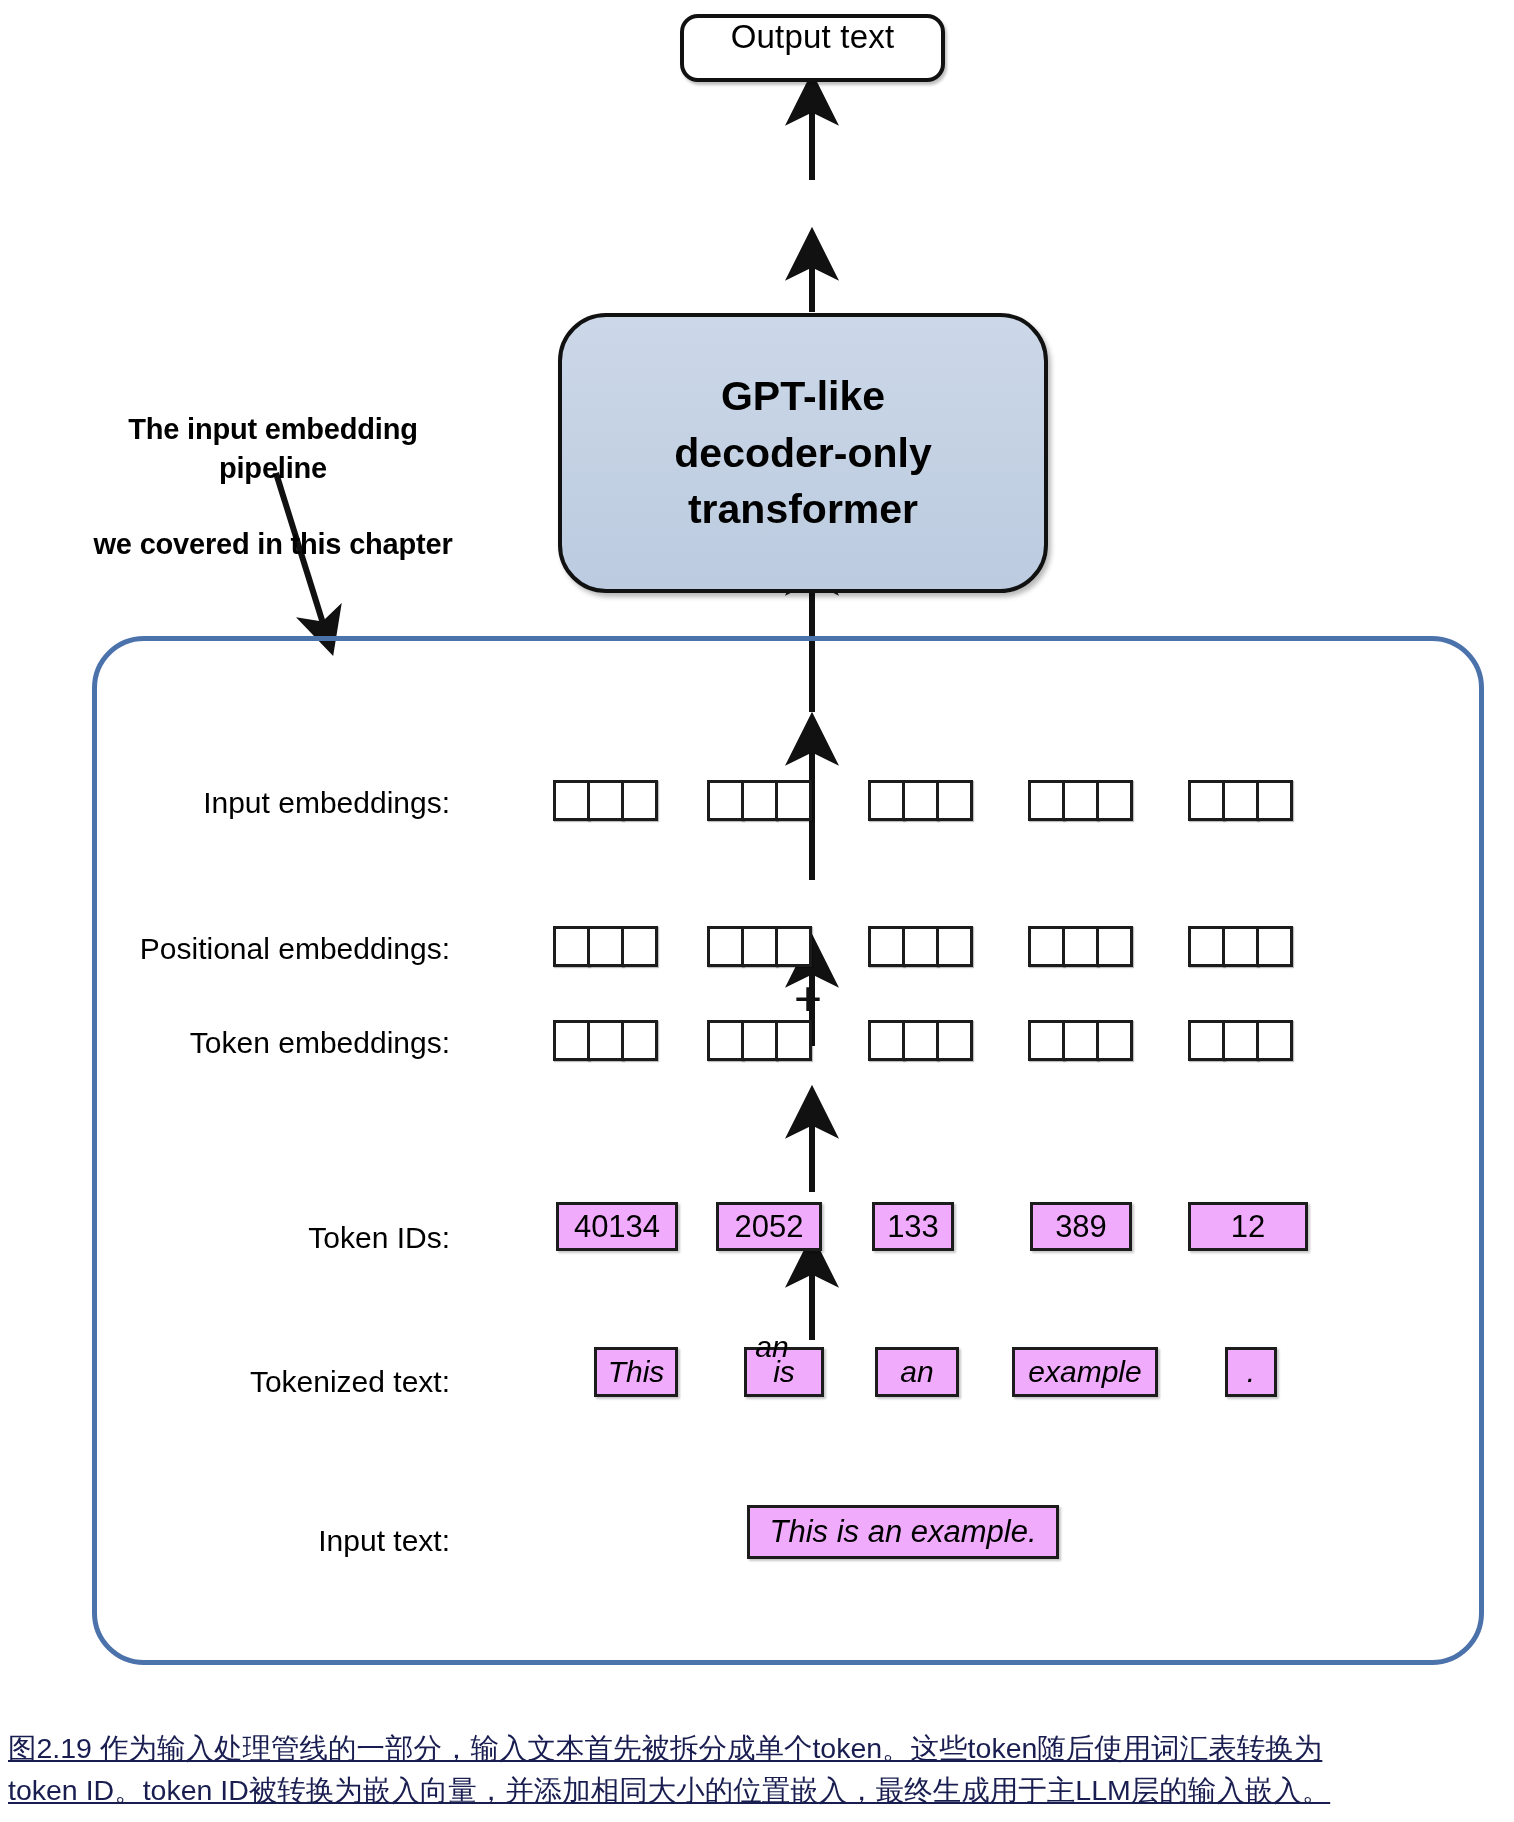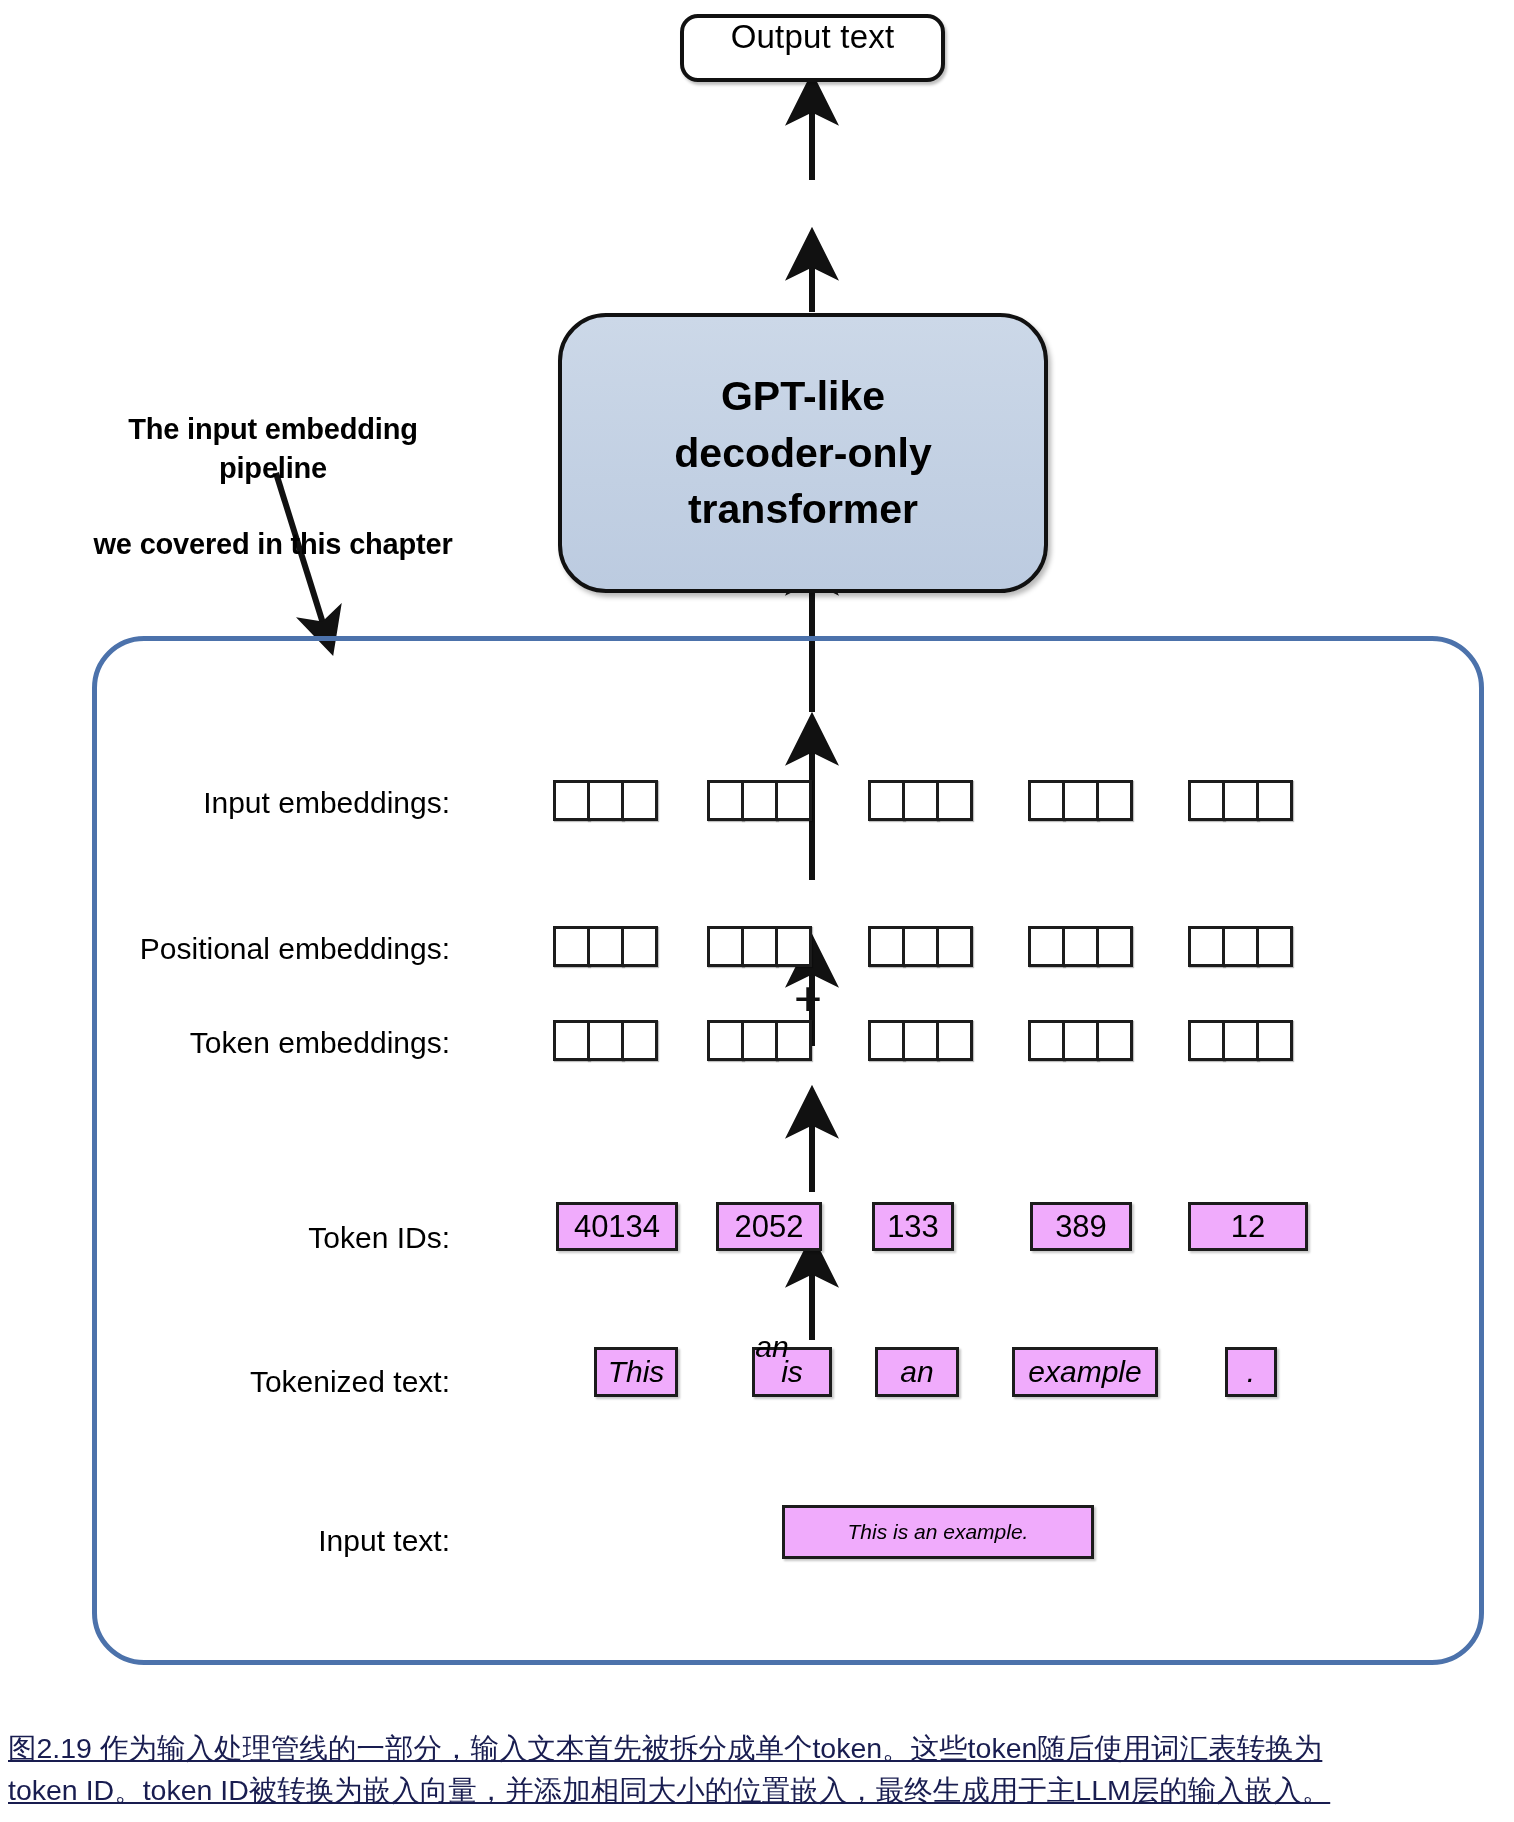--- a/index.html
+++ b/index.html
@@ -251,27 +251,27 @@
 
   <div class="rowlabel" style="left:230px;top:1221px;width:220px;">Token IDs:</div>
   <div class="tbox" style="left:556px;top:1202px;width:122px;height:49px;">40134</div>
   <div class="tbox" style="left:716px;top:1202px;width:106px;height:49px;">2052</div>
   <div class="tbox" style="left:872px;top:1202px;width:82px;height:49px;">133</div>
   <div class="tbox" style="left:1030px;top:1202px;width:102px;height:49px;">389</div>
   <div class="tbox" style="left:1188px;top:1202px;width:120px;height:49px;">12</div>
 
   <div class="rowlabel" style="left:190px;top:1365px;width:260px;">Tokenized text:</div>
   <div class="tbox ital" style="left:594px;top:1347px;width:84px;height:50px;">This</div>
-  <div class="tbox ital" style="left:744px;top:1347px;width:80px;height:50px;margin-left:8px;">is</div>
+  <div class="tbox ital" style="left:744px;top:1347px;width:80px;height:50px;">is</div>
   <div class="tbox ital" style="left:772px;top:1347px;width:0px;height:0px;border:none;box-shadow:none;">an</div>
   <div class="tbox ital" style="left:875px;top:1347px;width:84px;height:50px;">an</div>
   <div class="tbox ital" style="left:1012px;top:1347px;width:146px;height:50px;">example</div>
   <div class="tbox ital" style="left:1225px;top:1347px;width:52px;height:50px;">.</div>
 
   <div class="rowlabel" style="left:210px;top:1524px;width:240px;">Input text:</div>
-  <div class="tbox ital" style="left:782px;top:1505px;width:312px;height:54px;font-size:21px;">This is an example.</div>
+  <div class="tbox ital" style="left:747px;top:1505px;width:312px;height:54px;font-size:31px;">This is an example.</div>
 
   <div class="caption" style="top:1727px;text-decoration:underline;">
     <div>图2.19 作为输入处理管线的一部分，输入文本首先被拆分成单个token。这些token随后使用词汇表转换为</div>
     <div>token ID。token ID被转换为嵌入向量，并添加相同大小的位置嵌入，最终生成用于主LLM层的输入嵌入。</div>
   </div>
 
 </div>
 
 </body></html>

